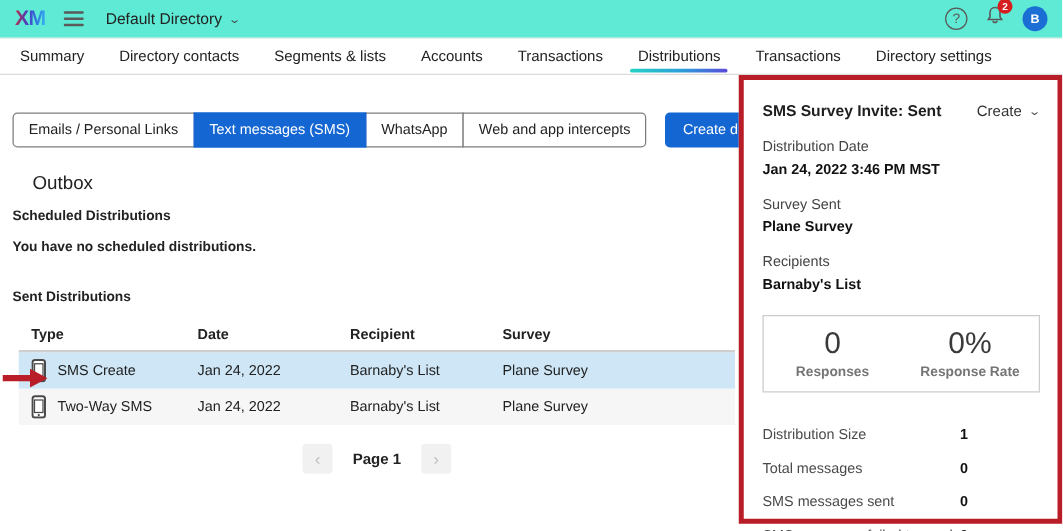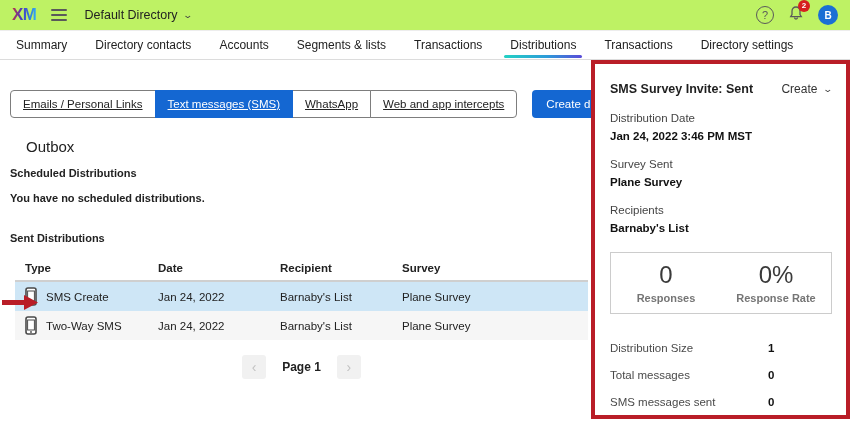--- a/index.html
+++ b/index.html
@@ -6,21 +6,21 @@
   html, body { background: #fff; }
   body { font-family: "Liberation Sans", sans-serif; color: #1e1e1e; }
   .app {
     position: relative; width: 850px; height: 425px;
     background: #fff; overflow: hidden;
   }
 
   
   .topbar {
     height: 31px; display: flex; align-items: center;
-    padding: 0 12px; border-bottom: 1px solid #ededed; background: #bef264;
+    padding: 0 12px; border-bottom: 1px solid #ededed; background: #5eead4;
   }
   .logo {
     font-weight: bold; font-size: 17px; letter-spacing: -0.5px;
     background: linear-gradient(95deg, #c4333b 0%, #4b3bbd 38%, #2f7ae0 70%, #38bdf8 100%);
     -webkit-background-clip: text; background-clip: text; color: transparent;
     margin-right: 14px;
   }
   .hamburger { display: inline-flex; flex-direction: column; gap: 3px; cursor: pointer; margin-right: 18px; }
   .hamburger span { width: 16px; height: 2px; background: #5a5a5a; border-radius: 1px; }
   .dir-select { display: flex; align-items: center; gap: 6px; font-size: 12.5px; color: #222; cursor: pointer; }
@@ -56,21 +56,21 @@
     content: ""; position: absolute; left: 8px; right: 8px; bottom: 1px; height: 3px;
     background: linear-gradient(90deg, #23d2c4, #2d9bd9 55%, #5a4bd8);
     border-radius: 2px;
   }
 
   
   .controls { position: absolute; left: 10px; top: 90px; display: flex; align-items: center; }
   .seg-group { display: flex; }
   .seg {
     border: 1px solid #7d7d7d; background: #fff; color: #222;
-    font-size: 11.5px; padding: 7px 12px; margin-left: -1px; cursor: pointer; white-space: nowrap; text-decoration: underline;
+    font-size: 11.5px; padding: 7px 12px; margin-left: -1px; cursor: pointer; white-space: nowrap;
   }
   .seg:first-child { border-radius: 4px 0 0 4px; margin-left: 0; }
   .seg:last-child { border-radius: 0 4px 4px 0; }
   .seg.active { background: #1467d2; border-color: #1467d2; color: #fff; z-index: 1; }
   .create-btn {
     margin-left: 15px; background: #1467d2; color: #fff; border: none;
     font-size: 11.5px; padding: 8px 14px; border-radius: 4px; cursor: pointer;
     font-family: "Liberation Sans", sans-serif;
   }
 
@@ -156,22 +156,22 @@
         </svg>
         <span class="badge">2</span>
       </span>
       <span class="avatar">B</span>
     </span>
   </header>
 
   <nav class="tabs">
     <span class="tab">Summary</span>
     <span class="tab">Directory contacts</span>
+    <span class="tab">Segments &amp; lists</span>
     <span class="tab">Accounts</span>
-    <span class="tab">Segments &amp; lists</span>
     <span class="tab">Transactions</span>
     <span class="tab active">Distributions</span>
     <span class="tab">Transactions</span>
     <span class="tab">Directory settings</span>
   </nav>
 
   <div class="controls">
     <div class="seg-group">
       <button class="seg">Emails / Personal Links</button>
       <button class="seg active">Text messages (SMS)</button>

